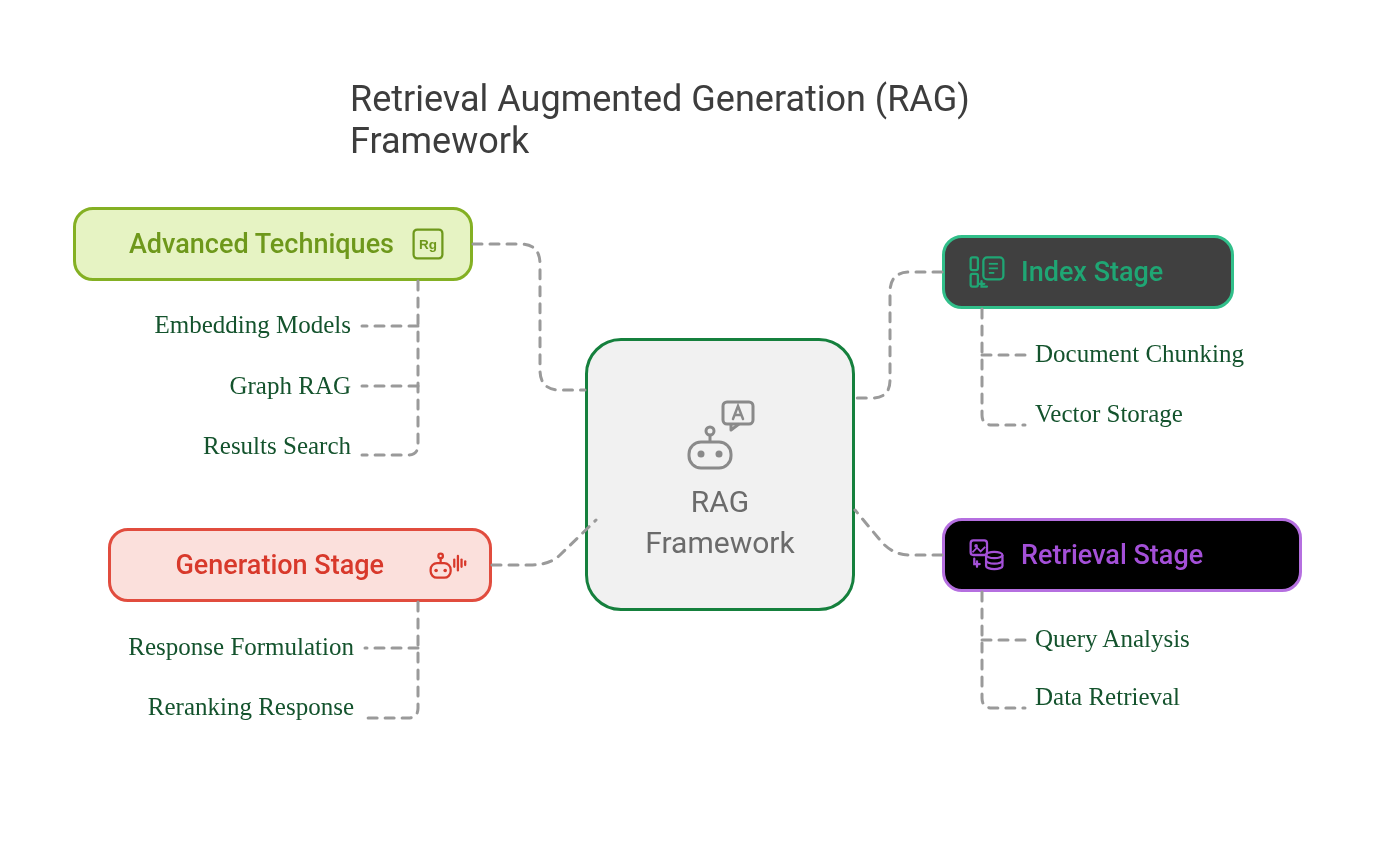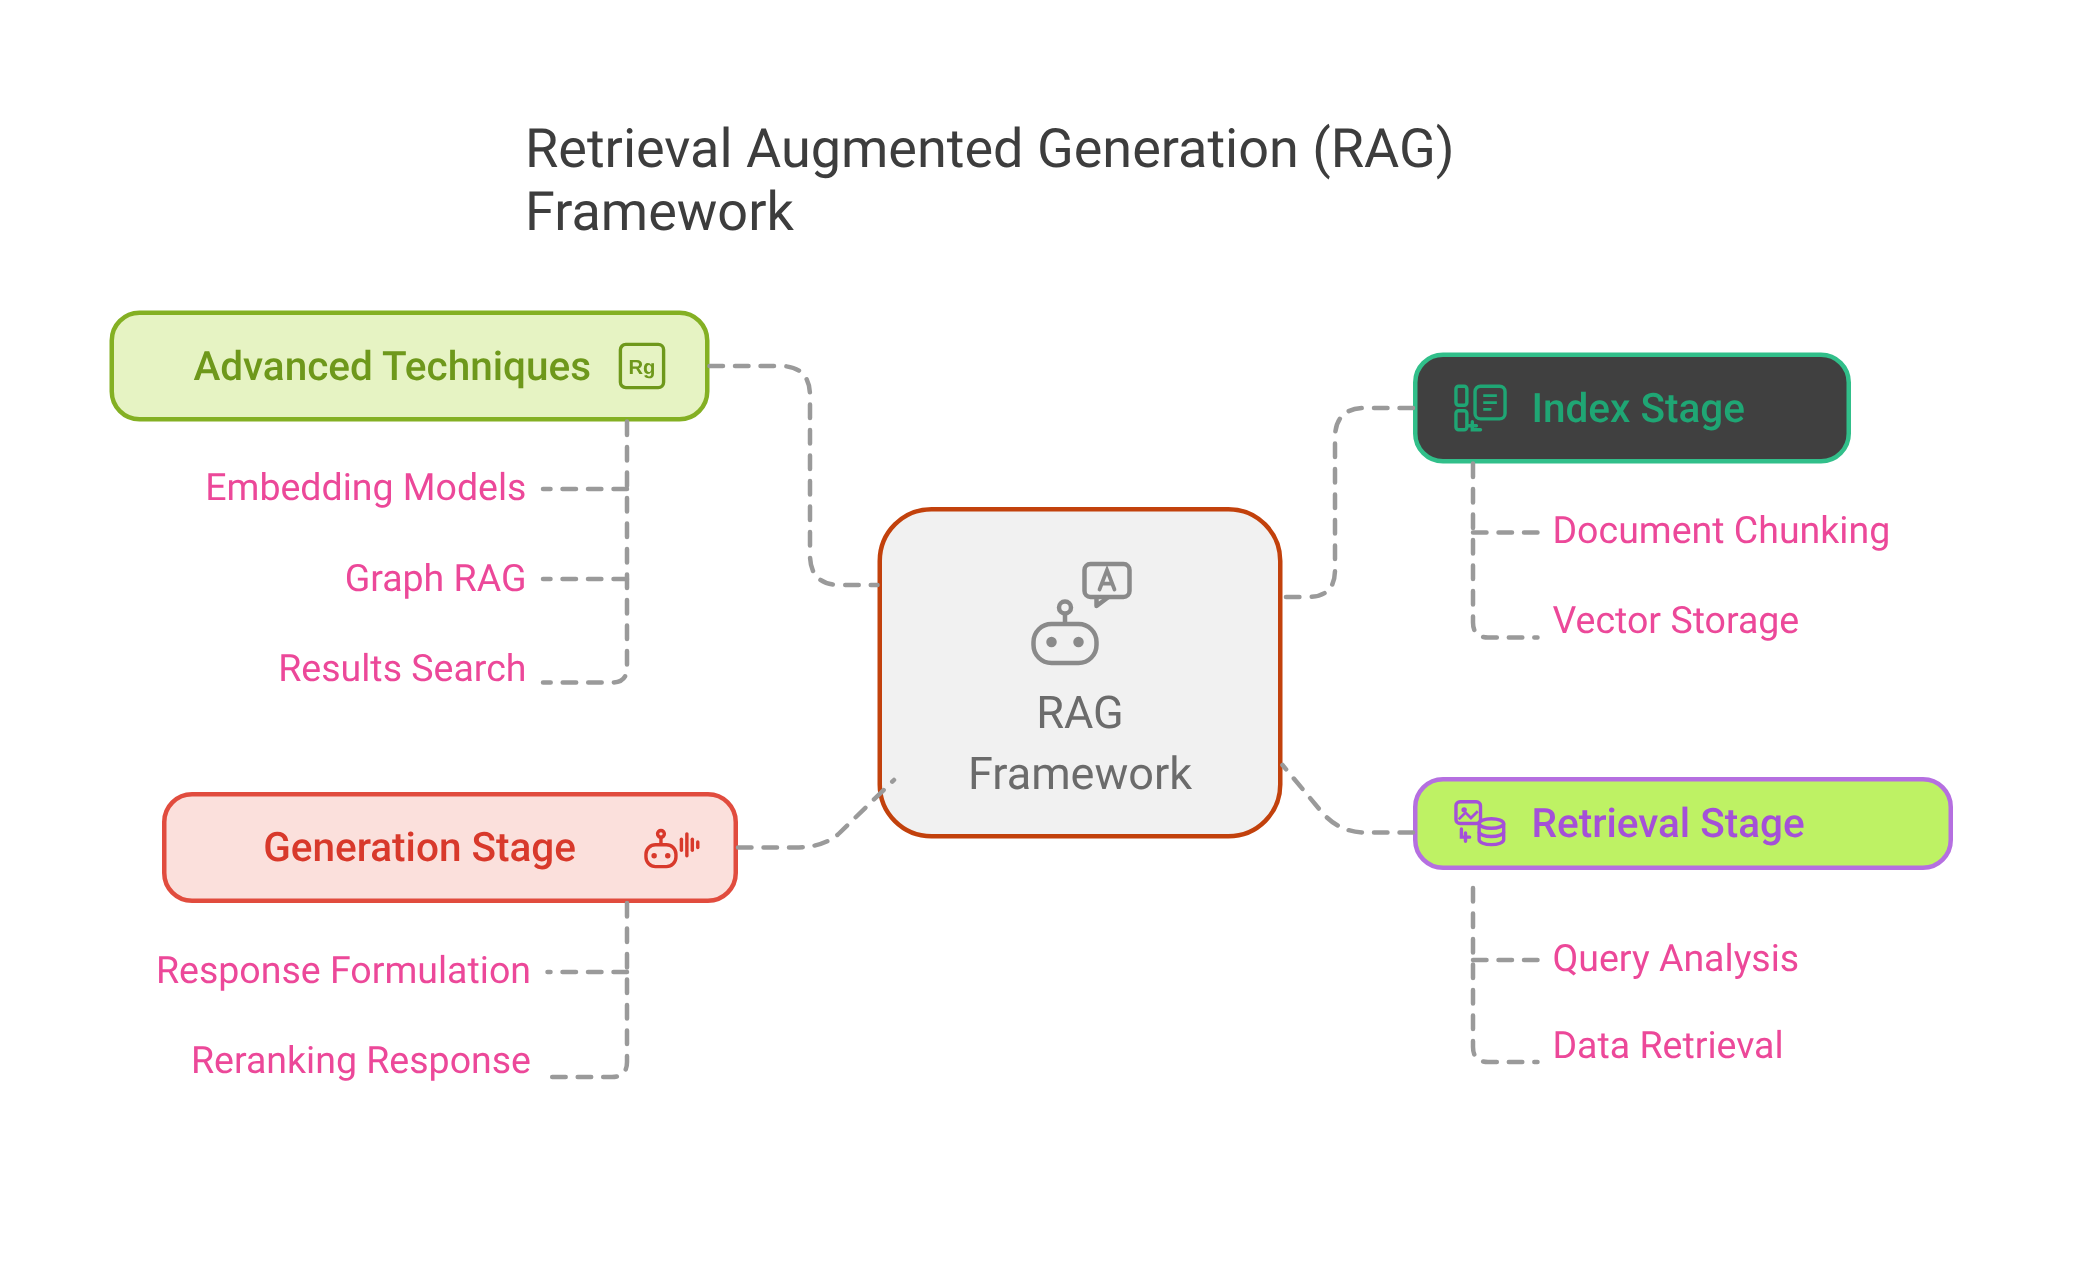--- a/index.html
+++ b/index.html
@@ -18,23 +18,23 @@
   transform: translateX(-50%);
   font-size: 36px;
   font-weight: 400;
   color: #3d3d3d;
 }
 .center-node {
   position: absolute;
   top: 338px;
   left: 585px;
   width: 270px;
-  height: 221px;
+  height: 273px;
   background: #f1f1f1;
-  border: 3px solid #c2410c;
+  border: 3px solid #15803d;
   border-radius: 36px;
   display: flex;
   flex-direction: column;
   align-items: center;
   justify-content: center;
   padding-top: 14px;
 }
 .center-label {
   font-size: 30px;
   color: #6b6b6b;
@@ -84,29 +84,30 @@
   width: 292px;
   height: 74px;
   background: #404040;
   border: 3px solid #31bf8a;
   color: #1fa674;
 }
 .card-retrieval {
   top: 518px;
   left: 942px;
   width: 360px;
-  height: 62px;
-  background: #bef264;
+  height: 74px;
+  background: #000000;
   border: 3px solid #b56fe0;
   color: #a450d8;
 }
 .sub-item {
   position: absolute;
   font-size: 25px;
-  color: #ec4899;
+  color: #14532d;
+  font-family: Liberation Serif, serif;
 }
 .icon-box {
   width: 40px;
   height: 40px;
   display: flex;
   align-items: center;
   justify-content: center;
   flex-shrink: 0;
 }
 svg.connector {

